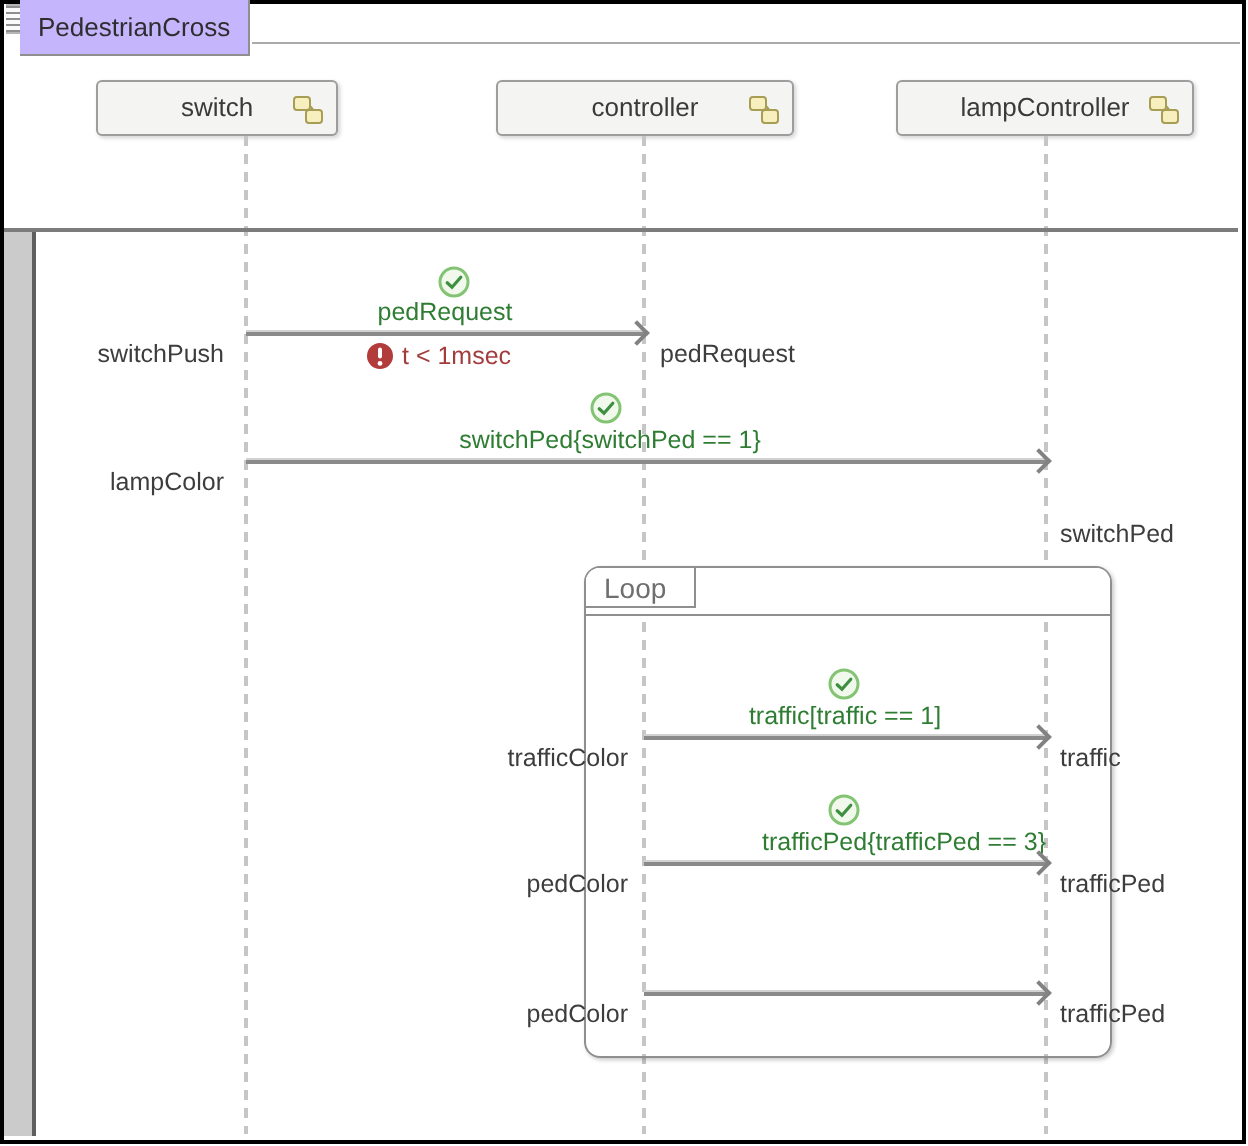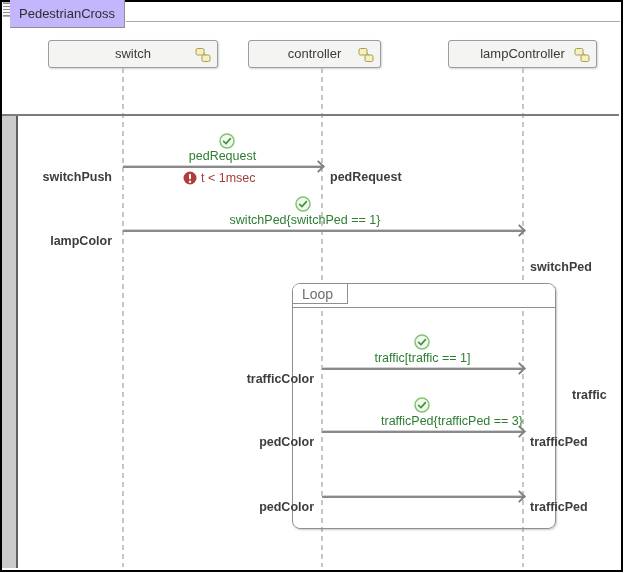--- a/index.html
+++ b/index.html
@@ -16,39 +16,39 @@
   .doc-tab{position:absolute;left:10px;top:0;width:115px;height:28px;background:#c4b5fd;
         border-right:1px solid #8f8f8f;border-bottom:1px solid #8f8f8f;
         font-size:13px;color:#2e2e2e;line-height:27px;padding-left:9px;box-sizing:border-box;}
   .tabbar-line{position:absolute;left:126px;top:21px;width:494px;height:1px;background:#ababab;}
   
   .head-box{position:absolute;top:40px;height:28px;box-sizing:border-box;
         background:#f4f4f2;border:1px solid #9d9d9d;border-radius:3px;
         box-shadow:1px 1px 2px rgba(0,0,0,.18);
         font-size:13px;color:#3a3a3a;text-align:center;line-height:26px;}
   .head-box .badge{position:absolute;right:6px;top:5px;width:16px;height:16px;}
-  .hb-switch{left:48px;width:170px;}
-  .hb-controller{left:248px;width:133px;}
+  .hb-switch{left:48px;width:121px;}
+  .hb-controller{left:248px;width:149px;}
   .hb-lamp{left:448px;width:149px;}
   
   .lifeline{position:absolute;top:68px;height:499px;width:2px;
         background:repeating-linear-gradient(180deg,#c6c6c6 0 5px,transparent 5px 9px);}
   .ll-1{left:122px;} .ll-2{left:321px;} .ll-3{left:522px;}
   
   .separator{position:absolute;left:2px;top:114px;width:617px;height:2px;background:#7c7c7c;}
   .gutter{position:absolute;left:2px;top:116px;width:14px;height:452px;background:#cbcbcb;
         border-right:2px solid #5f5f5f;}
   
   .msg-arrow{position:absolute;height:2px;background:#8a8a8a;box-shadow:0 -1px 0 #d2d2d2;}
   .msg-arrow .head{position:absolute;right:-1px;top:-4px;width:9px;height:9px;
         border-top:2px solid #828282;border-right:2px solid #828282;
         transform:rotate(45deg);box-sizing:border-box;}
   .msg-label{position:absolute;font-size:12.5px;text-align:center;color:#2e7d32;white-space:nowrap;}
   .msg-label.unverified{color:#454545;}
-  .sig{position:absolute;font-size:12.5px;color:#3d3d3d;white-space:nowrap;font-weight:bold;}
+  .sig{position:absolute;font-size:12.5px;color:#3d3d3d;white-space:nowrap;}
   .sig.right-align{text-align:right;}
   .check{position:absolute;width:16px;height:16px;}
   .violation{position:absolute;display:flex;align-items:flex-start;gap:4px;
         font-size:12.5px;color:#a33d3d;white-space:nowrap;}
   .violation svg{flex:0 0 auto;}
   
   .loop{position:absolute;left:292px;top:283px;width:264px;height:246px;box-sizing:border-box;
         border:1.5px solid #8f8f8f;border-radius:8px;box-shadow:1px 1px 2px rgba(0,0,0,.22);}
   .loop-strip{position:absolute;left:0;top:0;right:0;height:23px;background:#fff;
         border-bottom:1px solid #8f8f8f;border-radius:7px 7px 0 0;}
@@ -152,21 +152,21 @@
     <svg width="16" height="16" viewBox="0 0 16 16">
       <circle cx="8" cy="8" r="7" fill="#f0f9ec" stroke="#82c473" stroke-width="1.5"></circle>
       <path d="M4.6 8.4 L7 10.6 L11.4 5.6" fill="none" stroke="#3f8f41" stroke-width="1.6" stroke-linecap="round"></path>
     </svg>
   </span>
   <div class="msg-label" style="left:322px;width:201px;top:351px;">traffic[traffic == 1]</div>
   <div class="msg-arrow" style="left:322px;top:368px;width:201px;">
       <span class="head"></span>
     </div>
   <div class="sig right-align" style="left:226px;width:88px;top:372px;">trafficColor</div>
-  <div class="sig" style="left:530px;top:388px;margin-left:42px;">traffic</div>
+  <div class="sig" style="left:530px;top:372px;">traffic</div>
 
   <span class="check" style="left:414px;top:397px;">
     <svg width="16" height="16" viewBox="0 0 16 16">
       <circle cx="8" cy="8" r="7" fill="#f0f9ec" stroke="#82c473" stroke-width="1.5"></circle>
       <path d="M4.6 8.4 L7 10.6 L11.4 5.6" fill="none" stroke="#3f8f41" stroke-width="1.6" stroke-linecap="round"></path>
     </svg>
   </span>
   <div class="msg-label" style="left:322px;width:201px;top:414px;text-align:right;">trafficPed{trafficPed == 3}</div>
   <div class="msg-arrow" style="left:322px;top:431px;width:201px;">
       <span class="head"></span>

